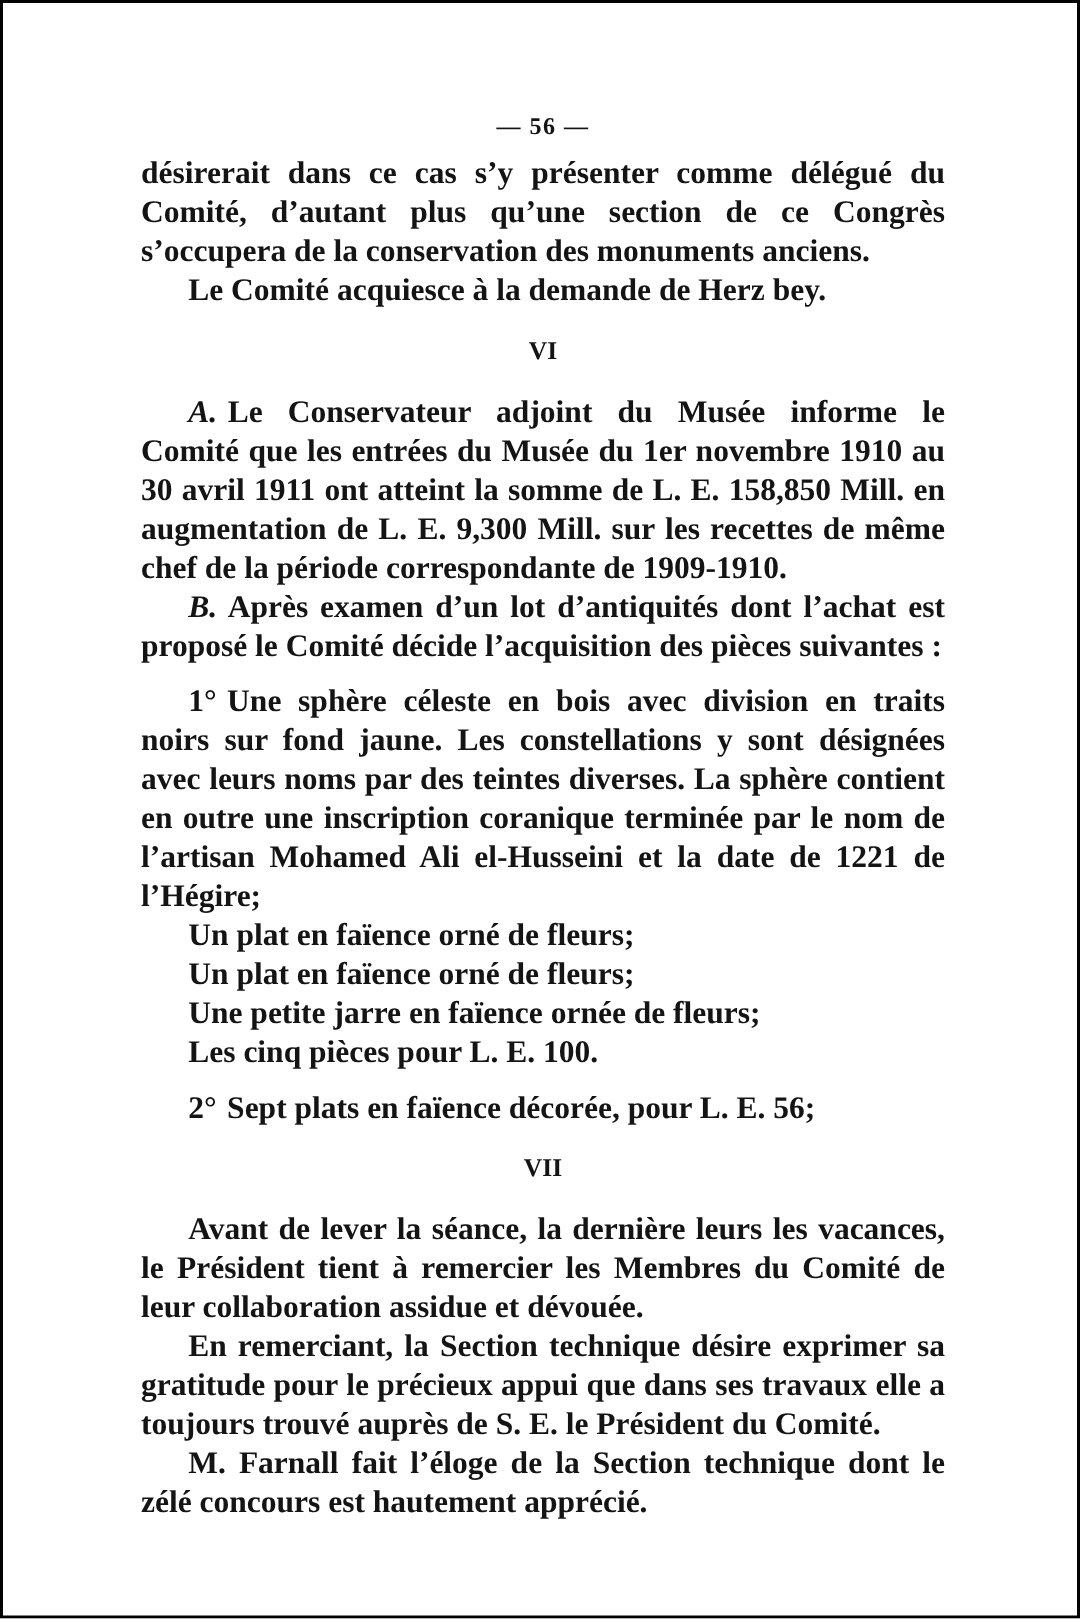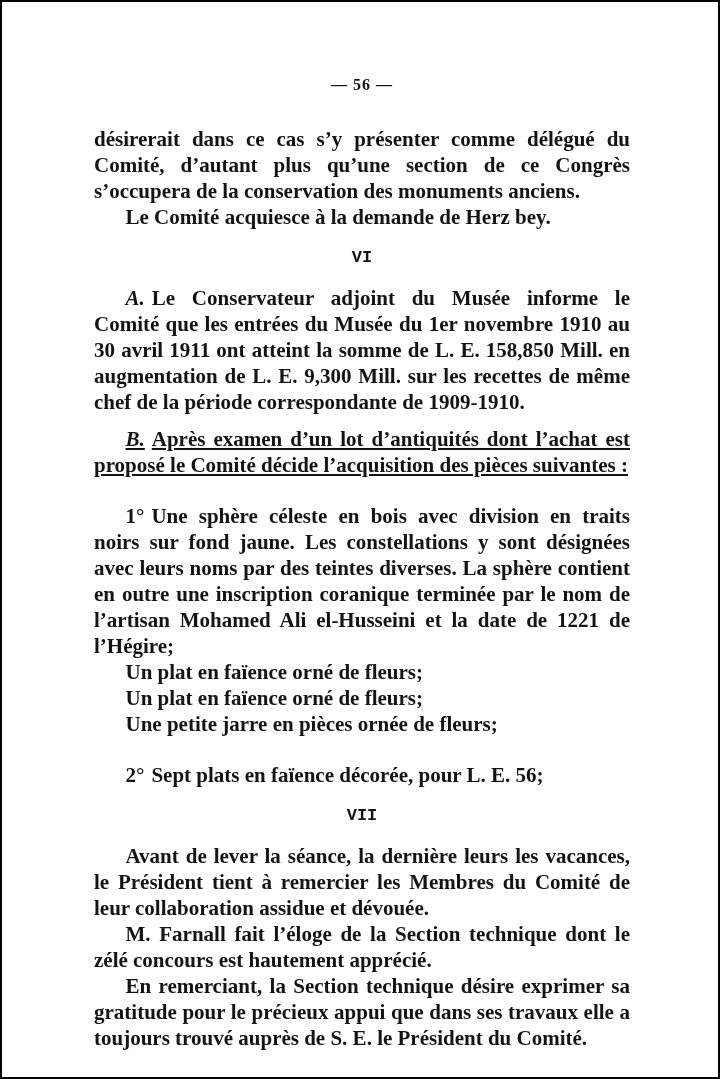--- a/index.html
+++ b/index.html
@@ -15,43 +15,42 @@
     overflow: hidden;
   }
   .content {
     padding: 74px 88px 0 92px;
   }
   .page-number {
     text-align: center;
     font-weight: bold;
     font-size: 16px;
     letter-spacing: 1px;
-    margin-bottom: 32px;
+    margin-bottom: 8px;
   }
   p {
     margin: 0;
     font-size: 21px;
     font-weight: bold;
     line-height: 26px;
     text-align: justify;
   }
   p.indent { text-indent: 1.5em; }
   p.noindent { text-indent: 0; }
   .section-heading {
     text-align: center;
     font-weight: bold;
     font-size: 17px;
     margin: 15px 0 14px 0;
     text-indent: 0;
-    font-family: Liberation Mono, monospace;
   }
   .it { font-style: italic; }
   .lbl { margin-right: 7px; }
-  .space-sm { margin-top: 11px; text-decoration: underline; }
-  .space-md { margin-top: 25px; }
+  .space-sm { margin-top: 0; }
+  .space-md { margin-top: 11px; }
   .sub-item { text-indent: 1.5em; }
 </style>
 </head>
 <body>
 
 <div class="sheet">
   <div class="content">
 
     <div class="page-number">— 56 —</div>
 
@@ -61,25 +60,26 @@
     <p class="section-heading">VI</p>
 
     <p class="indent"><span class="it lbl">A.</span><span>Le Conservateur adjoint du Musée informe le Comité que les entrées du Musée du 1er novembre 1910 au 30 avril 1911 ont atteint la somme de L. E. 158,850 Mill. en augmentation de L. E. 9,300 Mill. sur les recettes de même chef de la période correspondante de 1909-1910.</span></p>
 
     <p class="indent space-sm"><span class="it lbl">B.</span><span>Après examen d’un lot d’antiquités dont l’achat est proposé le Comité décide l’acquisition des pièces suivantes :</span></p>
 
     <p class="indent space-md"><span class="lbl">1°</span><span>Une sphère céleste en bois avec division en traits noirs sur fond jaune. Les constellations y sont désignées avec leurs noms par des teintes diverses. La sphère contient en outre une inscription coranique terminée par le nom de l’artisan Mohamed Ali el-Husseini et la date de 1221 de l’Hégire;</span></p>
 
     <p class="sub-item">Un plat en faïence orné de fleurs;</p>
     <p class="sub-item">Un plat en faïence orné de fleurs;</p>
-    <p class="sub-item">Une petite jarre en pièces ornée de fleurs;</p>
+    <p class="sub-item">Une petite jarre en faïence ornée de fleurs;</p>
+    <p class="sub-item">Les cinq pièces pour L. E. 100.</p>
 
     <p class="indent space-md"><span class="lbl">2°</span><span>Sept plats en faïence décorée, pour L. E. 56;</span></p>
 
 
     <p class="section-heading">VII</p>
 
     <p class="indent">Avant de lever la séance, la dernière leurs les vacances, le Président tient à remercier les Membres du Comité de leur collaboration assidue et dévouée.</p>
+    <p class="indent">En remerciant, la Section technique désire exprimer sa gratitude pour le précieux appui que dans ses travaux elle a toujours trouvé auprès de S. E. le Président du Comité.</p>
     <p class="indent">M. Farnall fait l’éloge de la Section technique dont le zélé concours est hautement apprécié.</p>
-    <p class="indent">En remerciant, la Section technique désire exprimer sa gratitude pour le précieux appui que dans ses travaux elle a toujours trouvé auprès de S. E. le Président du Comité.</p>
 
   </div>
 </div>
 
 </body></html>

